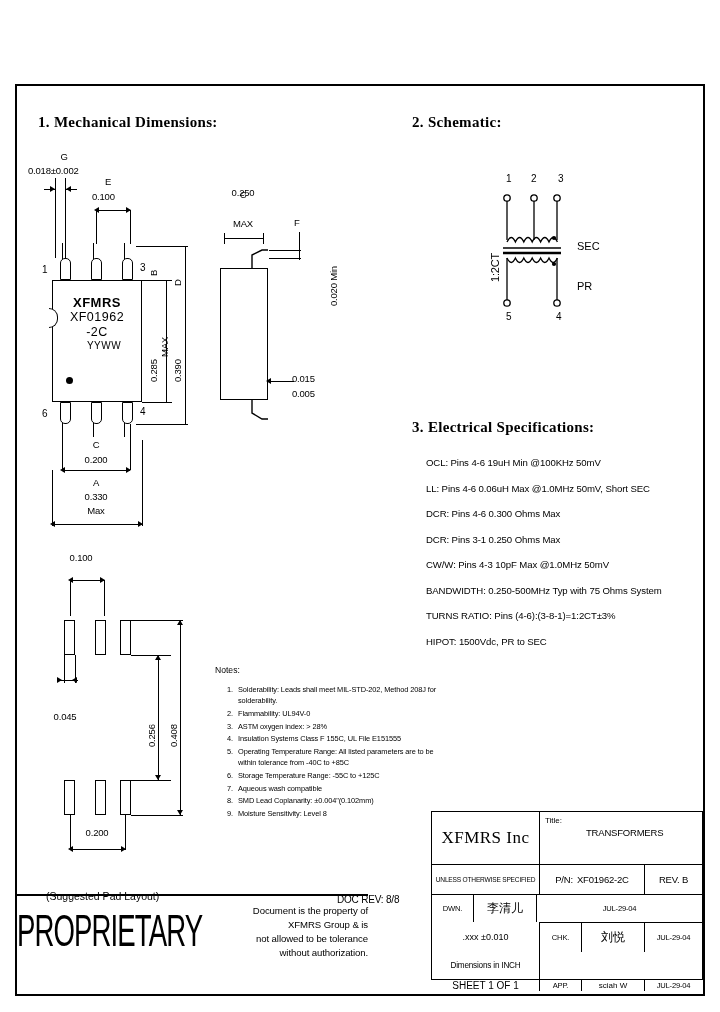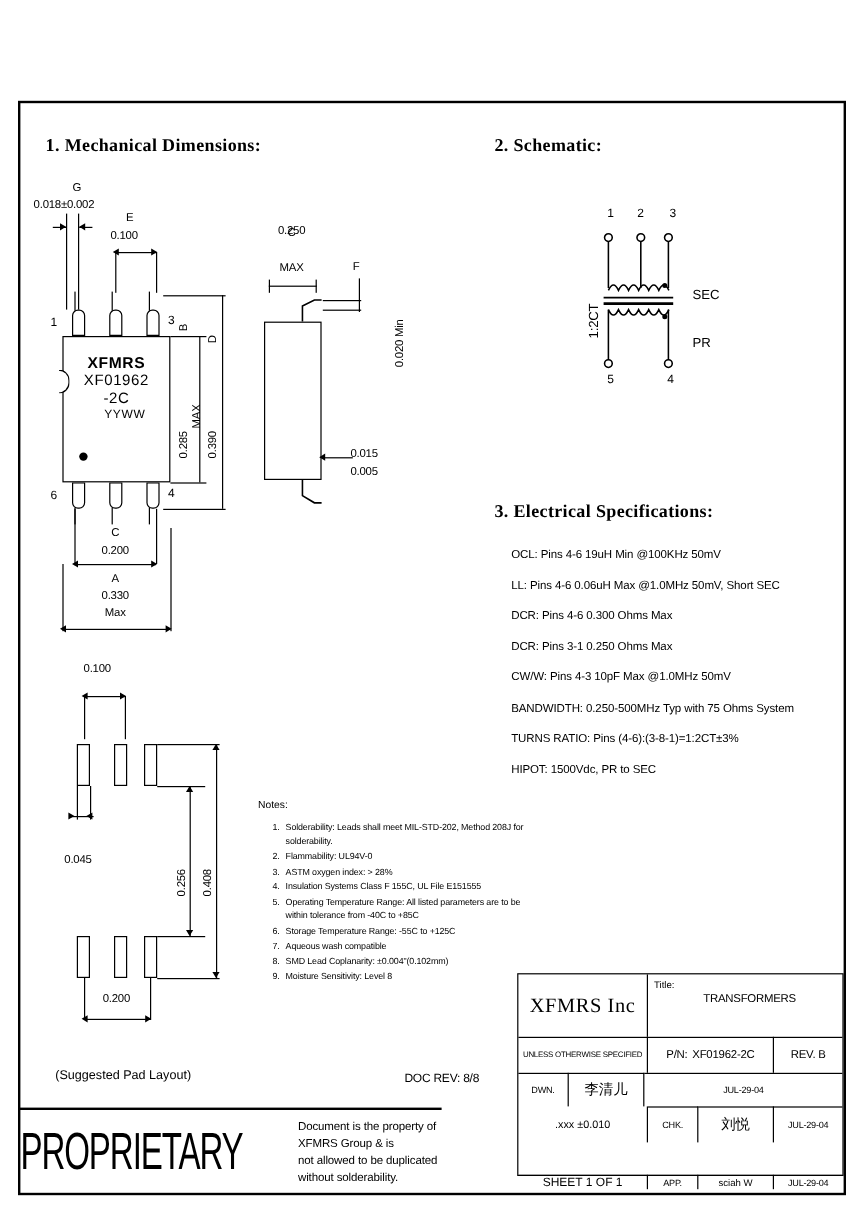--- a/index.html
+++ b/index.html
@@ -90,24 +90,24 @@
   .tb-cell:last-child { border-right: none; }
   .tb-row:first-child .tb-cell { border-top: none; }
   .tb-logo { font-family: "Liberation Serif", serif; font-size: 17px; letter-spacing: 0.5px; }
   .tb-lab { font-size: 7.6px; letter-spacing: -0.2px; }
   .tb-val { font-size: 9.5px; letter-spacing: -0.2px; }
   .tb-title-s { font-size: 8px; }
   .tb-sig { font-family: "Liberation Serif", serif; font-size: 12px; }
 
   
   #prop {
-    position: absolute; left: 15px; top: 923px;
+    position: absolute; left: 15px; top: 894px;
     width: 353px; height: 73px;
     border-top: 2.5px solid #000;
-    display: flex; align-items: center;
+    display: flex; align-items: center; text-align: right;
   }
   .prop-word {
     font-family: "Liberation Sans", sans-serif;
     font-size: 30px; font-weight: 400;
     letter-spacing: -1px;
     transform: scaleY(1.45) scaleX(0.92);
     transform-origin: left center;
     margin-left: 2px;
   }
   .prop-text { font-size: 9.6px; line-height: 14px; letter-spacing: -0.1px; margin-left: 30px; }
@@ -398,20 +398,23 @@
     </div>
     <div class="tb-cell" style="flex:0 0 63px;">
       <span class="tb-sig">刘悦</span>
     </div>
     <div class="tb-cell" style="flex:1;">
       <span class="tb-lab">JUL-29-04</span>
     </div>
   </div>
 
   <div class="tb-row" style="flex:0 0 27px;">
+    <div class="tb-cell" style="flex:0 0 108px; border-top:none;">
+      <span style="font-size:8.2px; letter-spacing:-0.2px;">Dimensions in INCH</span>
+    </div>
     <div class="tb-cell" style="flex:1; border-top:none;"></div>
   </div>
 
   <div class="tb-row" style="flex:1;">
     <div class="tb-cell" style="flex:0 0 108px;">
       <span style="font-size:10px;">SHEET 1 OF 1</span>
     </div>
     <div class="tb-cell" style="flex:0 0 42px;">
       <span class="tb-lab">APP.</span>
     </div>
@@ -421,15 +424,15 @@
     <div class="tb-cell" style="flex:1;">
       <span class="tb-lab">JUL-29-04</span>
     </div>
   </div>
 </div>
 
 <div id="prop">
   <div class="prop-word">PROPRIETARY</div>
   <div class="prop-text">
     <div>Document is the property of XFMRS Group &amp; is</div>
-    <div>not allowed to be duplicated without solderability.</div>
+    <div>not allowed to be tolerance without authorization.</div>
   </div>
 </div>
 
 </body></html>

